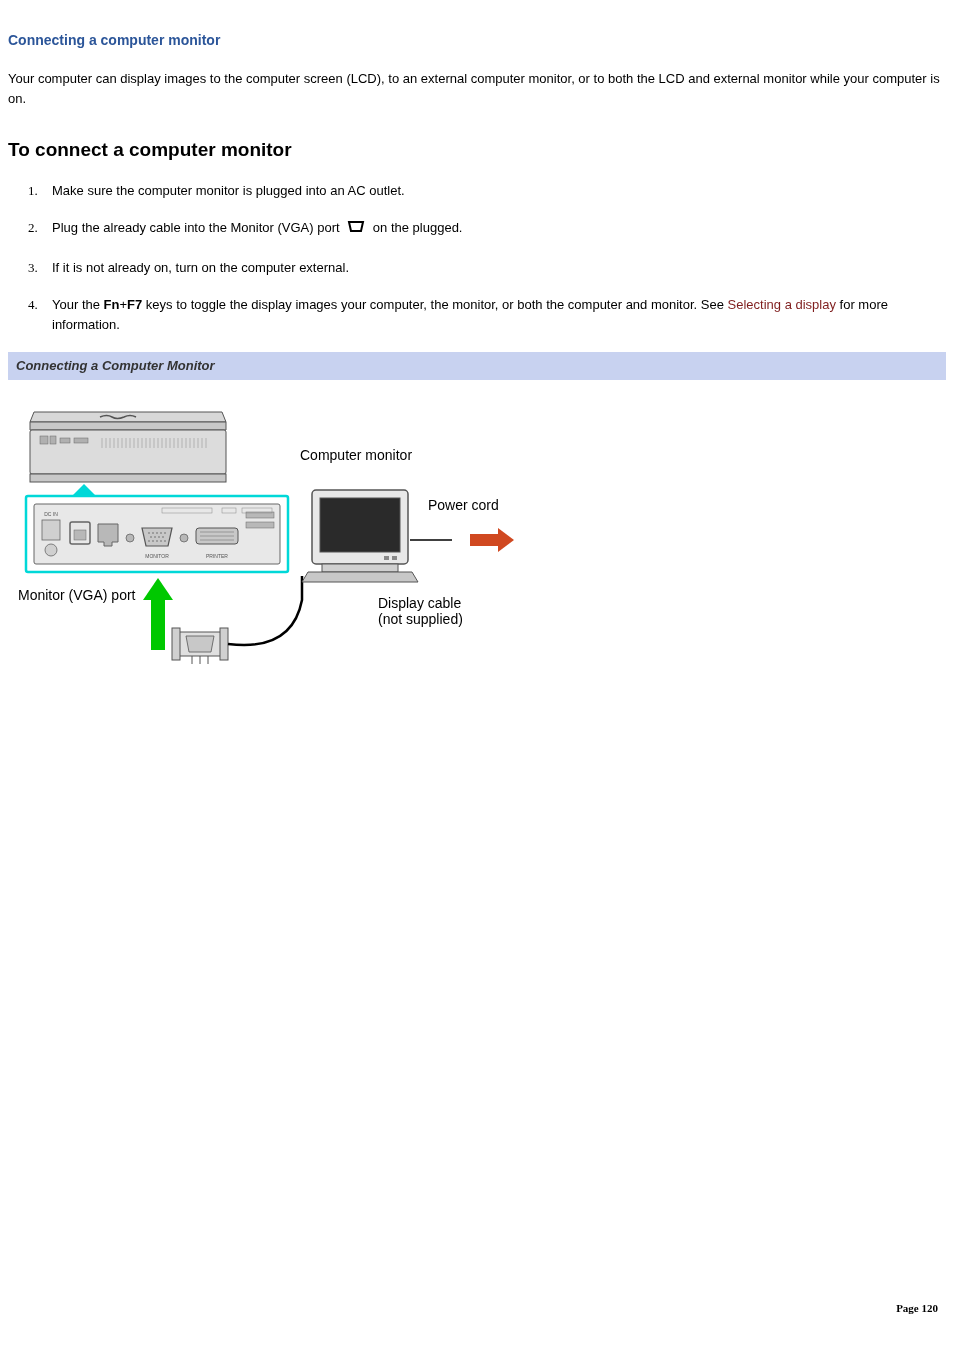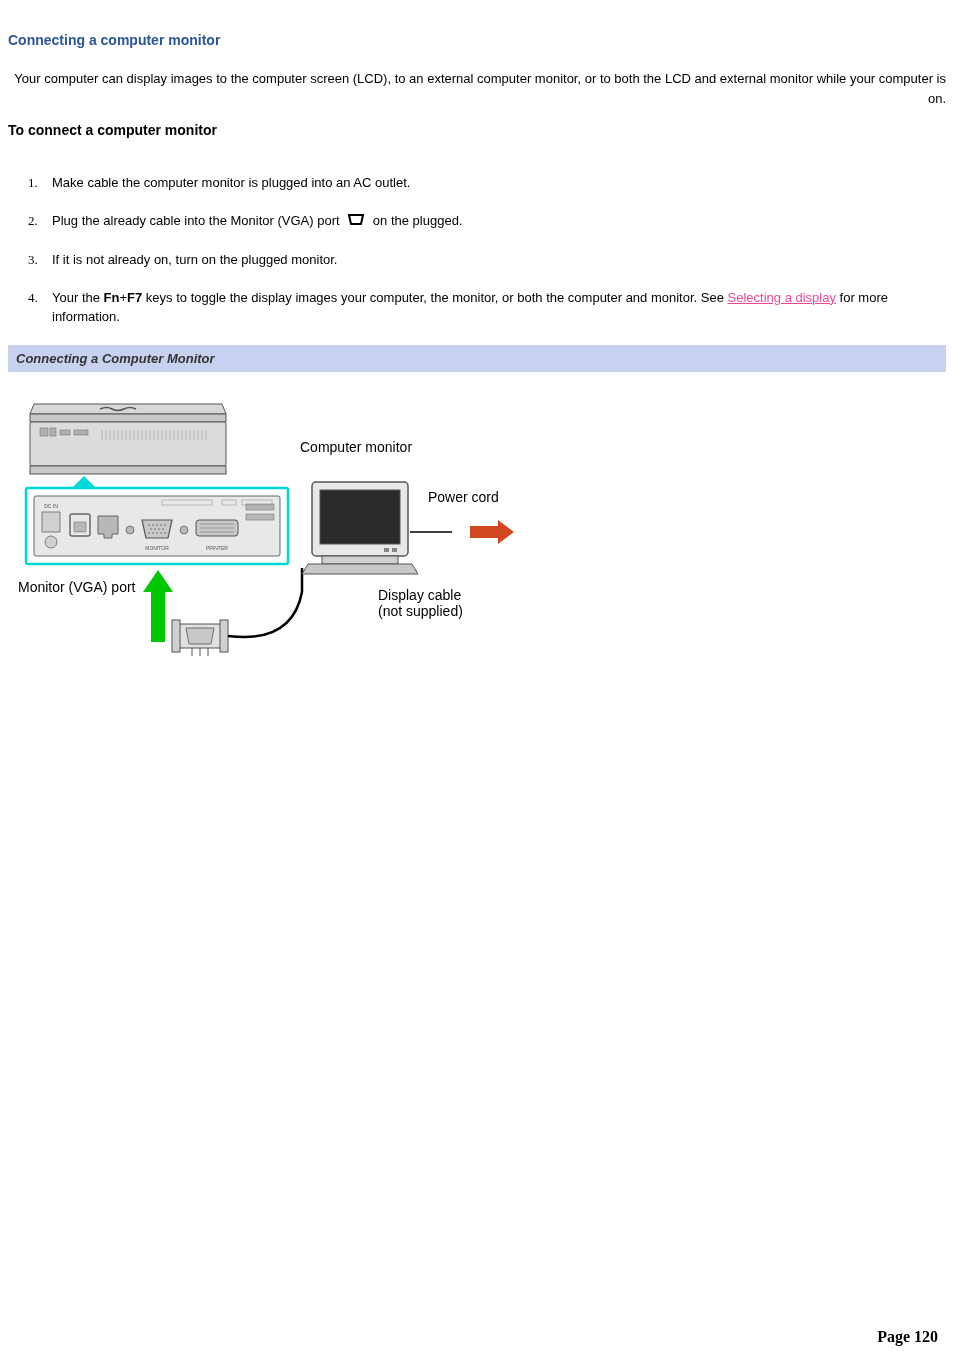--- a/index.html
+++ b/index.html
@@ -18,27 +18,26 @@
       position: relative;
       padding: 30px 8px 8px 8px;
     }
     .heading {
       color: #2b5599;
       font-weight: bold;
       font-size: 14px;
       margin-bottom: 18px;
     }
     .intro {
-      margin-bottom: 12px;
-      text-align: right;
+      margin-bottom: 28px;
     }
     .subheading {
       font-weight: bold;
-      font-size: 14px;
-      margin-bottom: 32px;
+      font-size: 19px;
+      margin-bottom: 16px;
     }
     ol {
       list-style: none;
       counter-reset: item;
       margin-left: 20px;
       margin-bottom: 8px;
     }
     ol li {
       counter-increment: item;
       margin-bottom: 18px;
@@ -51,73 +50,72 @@
       left: 0;
       font-family: "Times New Roman", serif;
       font-size: 13px;
     }
     .vga-icon {
       display: inline-block;
       vertical-align: middle;
       margin: 0 2px;
     }
     .link {
-      color: #ec4899;
-      text-decoration: underline;
+      color: #7f1d1d;
       cursor: pointer;
     }
     .figure-title-bar {
       background: #c8d2f0;
       padding: 4px 8px;
       font-style: italic;
       font-weight: bold;
       font-size: 13px;
       color: #333;
       margin-bottom: 20px;
     }
     .diagram {
       margin-left: 4px;
       margin-top: 10px;
     }
     .page-number {
       position: absolute;
-      bottom: 2px;
+      bottom: 35px;
       right: 16px;
       font-family: "Times New Roman", serif;
-      font-size: 16px;
+      font-size: 11px;
       font-weight: bold;
     }
     .bold {
       font-weight: bold;
     }
   </style>
 </head>
 <body>
 
 <div class="heading">Connecting a computer monitor</div>
 
 <p class="intro">Your computer can display images to the computer screen (LCD), to an external computer monitor, or to both the LCD and external monitor while your computer is on.</p>
 
 <div class="subheading">To connect a computer monitor</div>
 
 <ol>
   <li>
-    <span>Make cable the computer monitor is plugged into an AC outlet.</span>
+    <span>Make sure the computer monitor is plugged into an AC outlet.</span>
   </li>
   <li>
     <span>Plug the already cable into the Monitor (VGA) port </span>
     <span class="vga-icon">
       <svg width="22" height="16" viewBox="0 0 22 16">
         <path d="M 4 4 L 18 4 L 16 13 L 6 13 Z" fill="none" stroke="#000" stroke-width="2"></path>
       </svg>
     </span>
     <span> on the plugged.</span>
   </li>
   <li>
-    <span>If it is not already on, turn on the plugged monitor.</span>
+    <span>If it is not already on, turn on the computer external.</span>
   </li>
   <li>
     <span>Your the </span><span class="bold">Fn</span><span>+</span><span class="bold">F7</span><span> keys to toggle the display images your computer, the monitor, or both the computer and monitor. See </span><a class="link">Selecting a display</a><span> for more information.</span>
   </li>
 </ol>
 
 <div class="figure-title-bar">Connecting a Computer Monitor</div>
 
 <div class="diagram">
   <svg width="510" height="300" viewBox="0 0 510 300">

